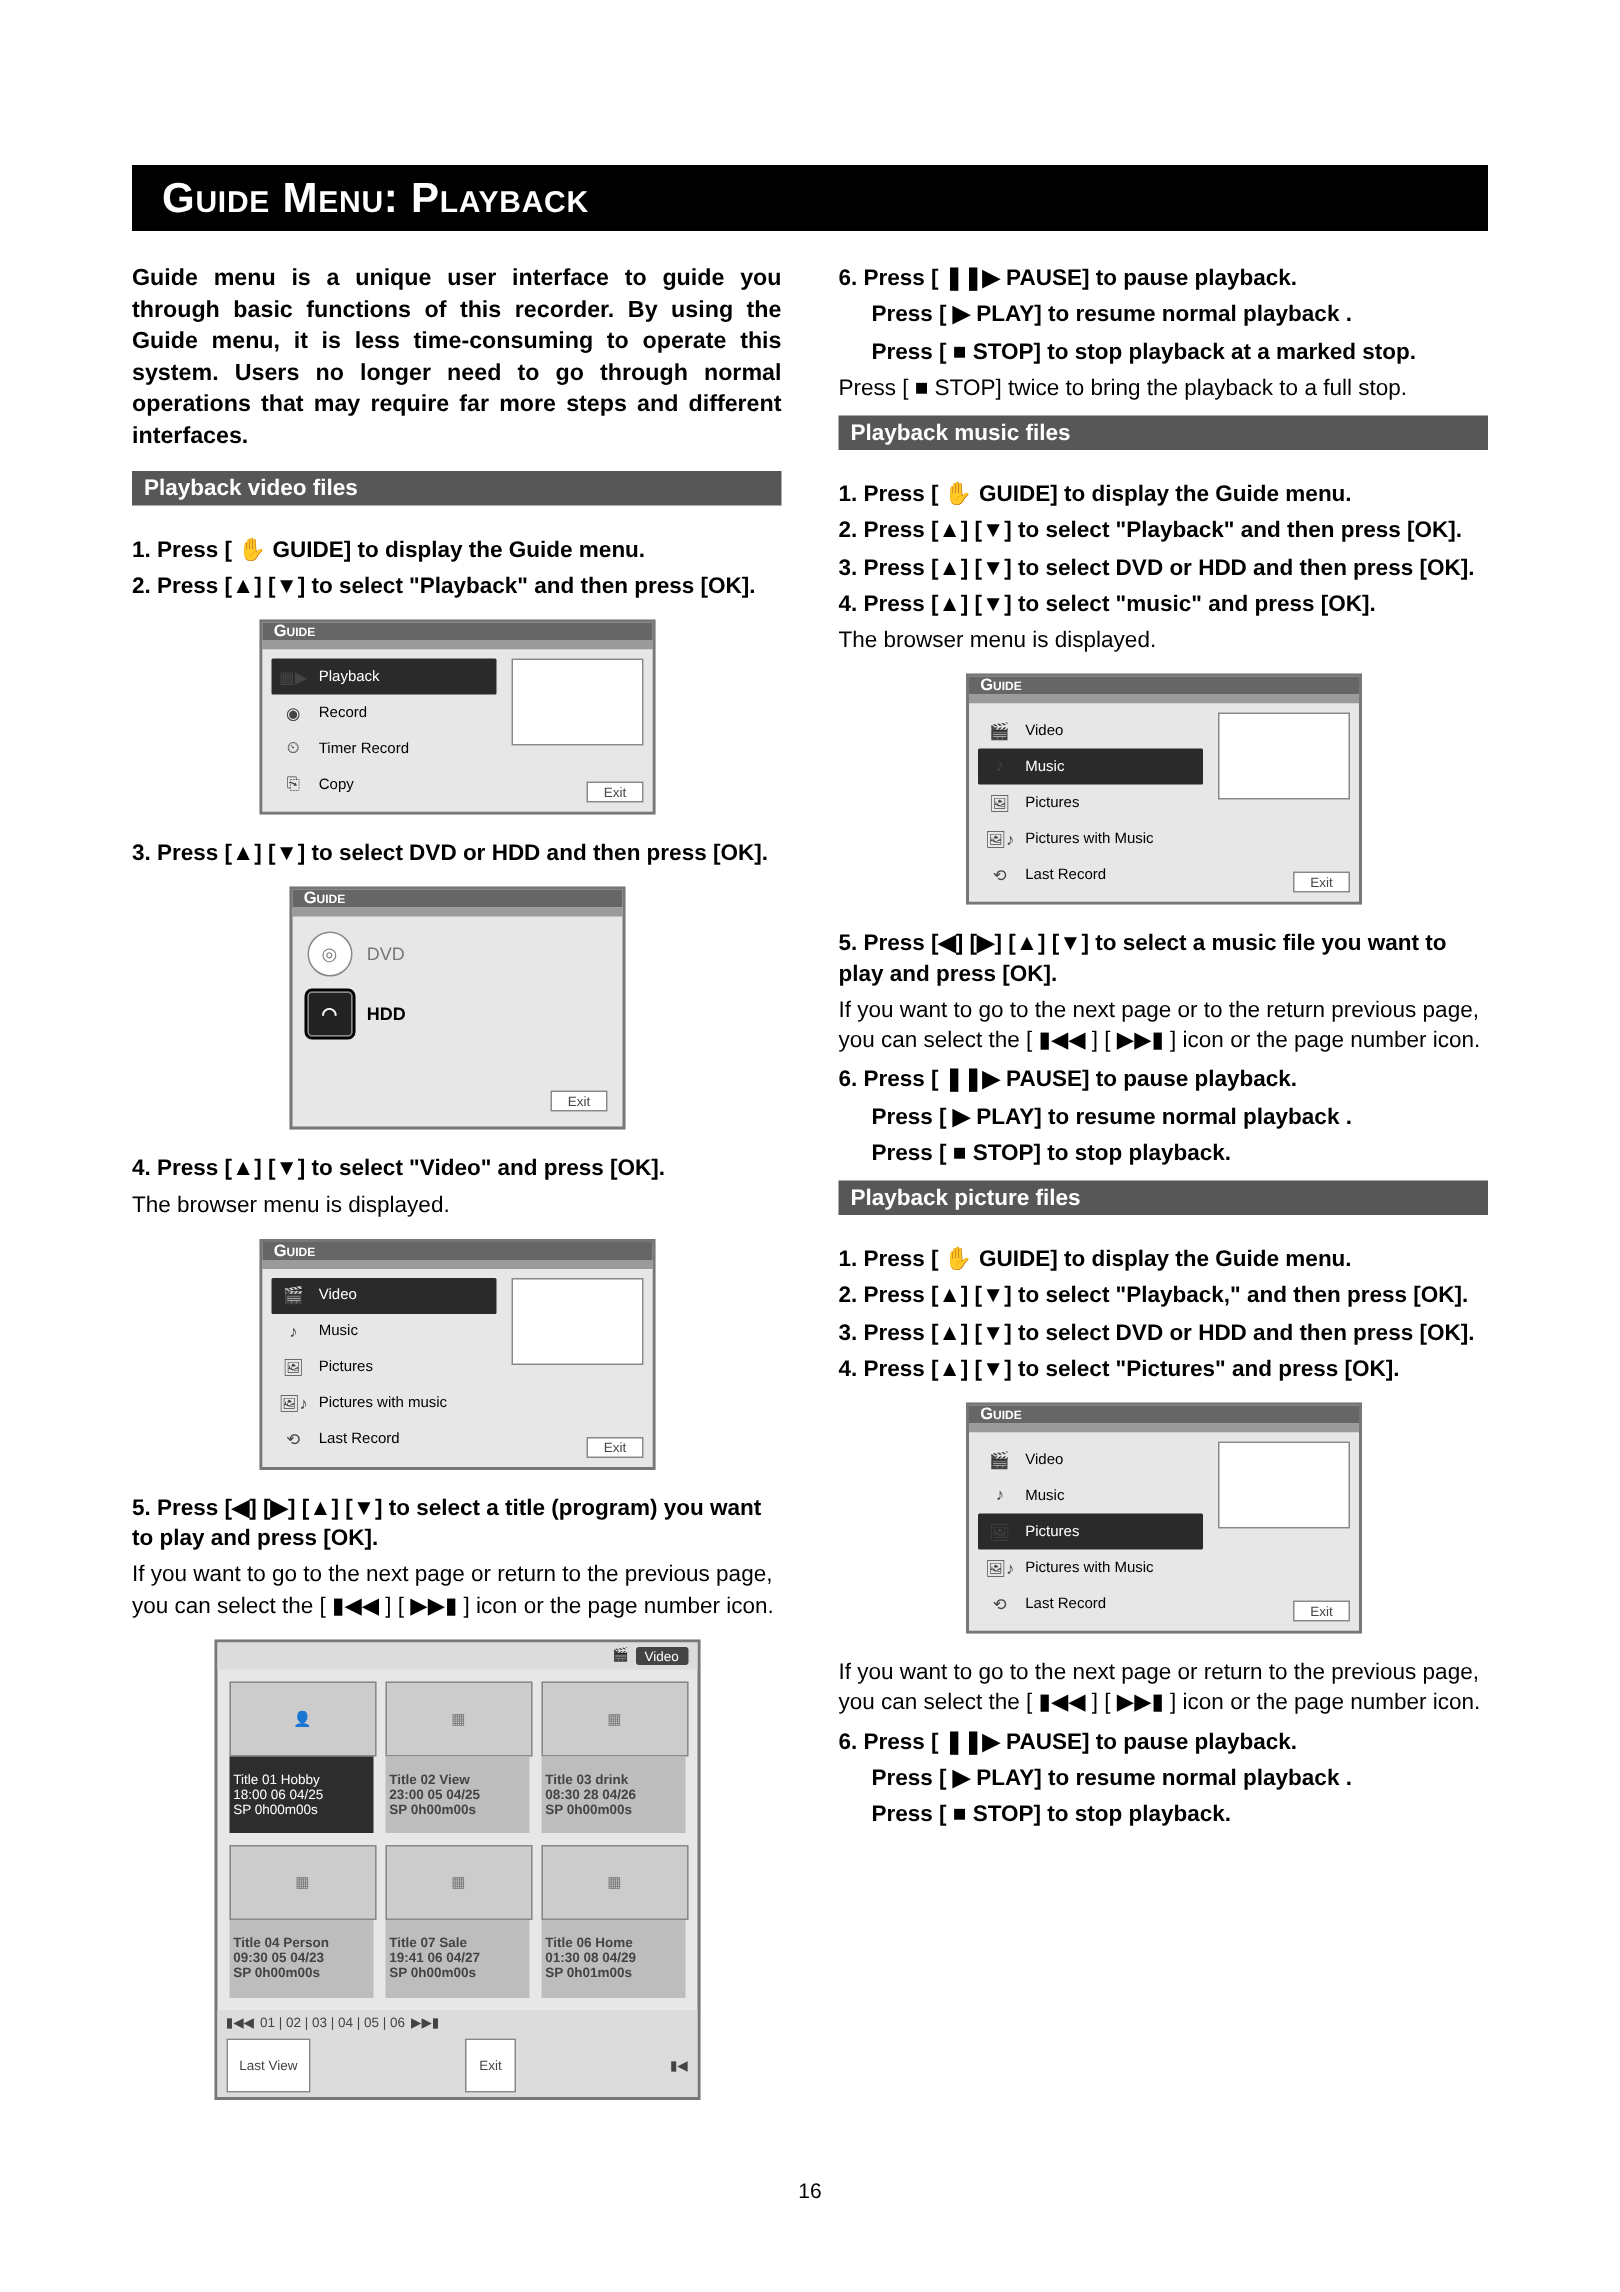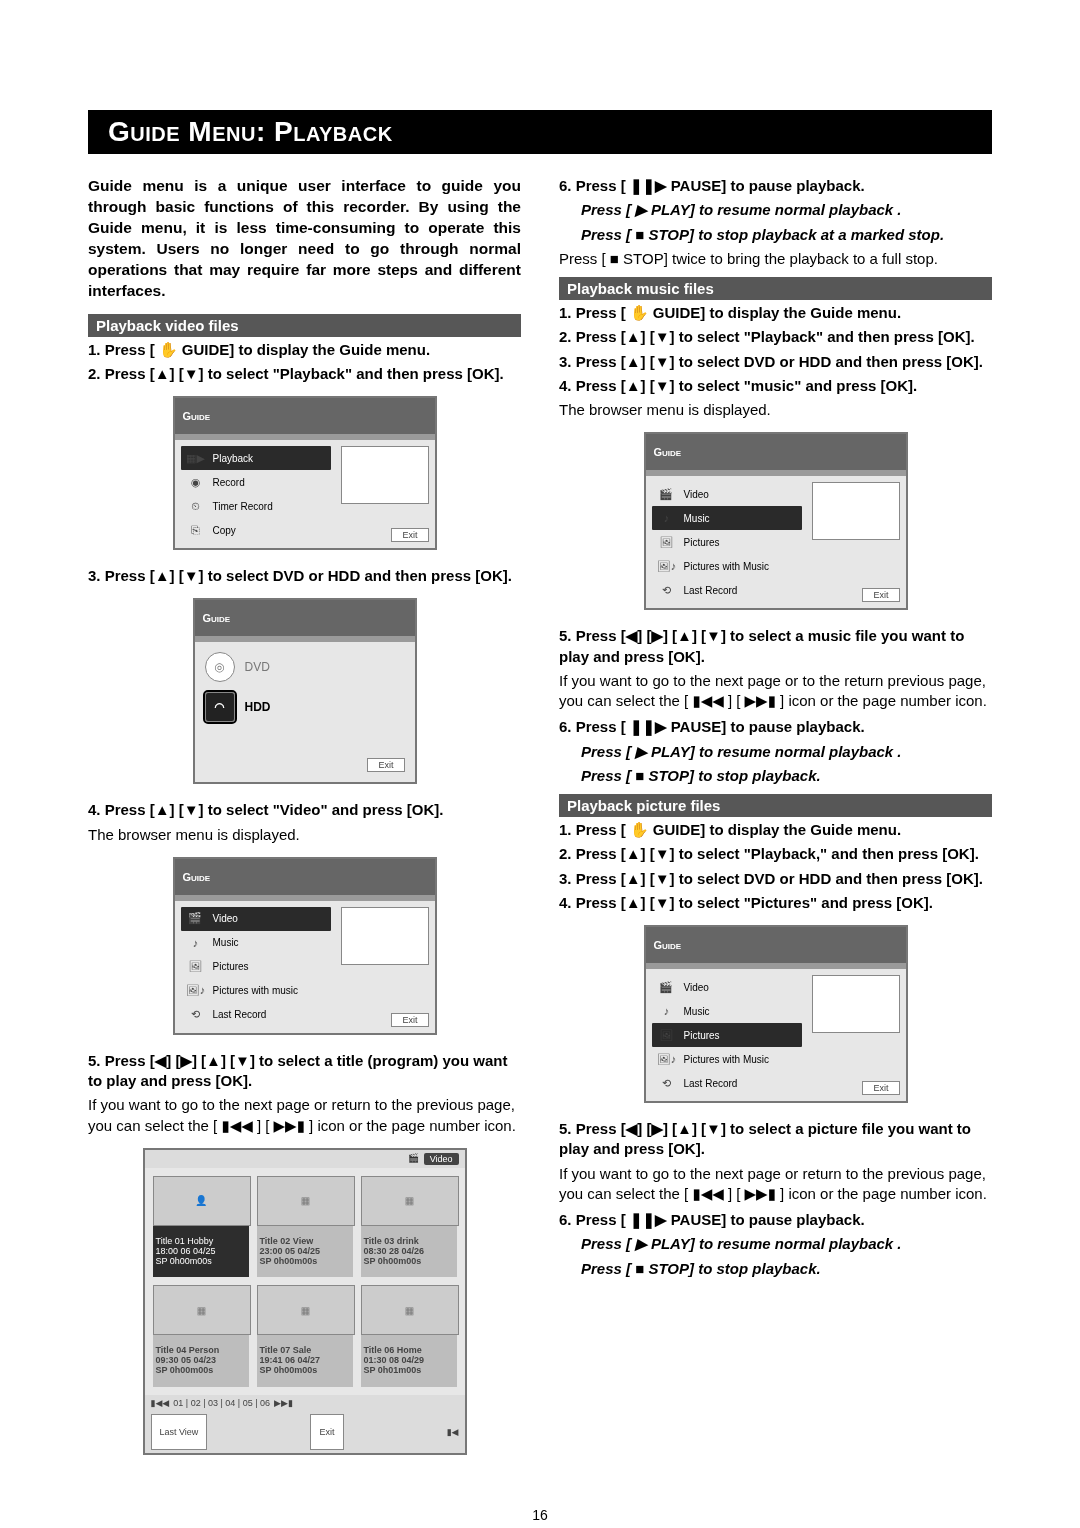--- a/index.html
+++ b/index.html
@@ -39,54 +39,53 @@
     text-align: justify;
     margin-bottom: 12px;
   }
   .sub-bar {
     background: #575757;
     color: #fff;
     font-weight: bold;
     font-size: 15px;
     padding: 3px 8px;
     margin-top: 8px;
-    margin-bottom: 3px;
+    margin-bottom: 20px;
   }
   .step {
     font-size: 15px;
     font-weight: bold;
     line-height: 1.35;
     margin-bottom: 4px;
   }
   .plain {
     font-size: 15px;
     line-height: 1.35;
     margin-bottom: 6px;
   }
   .indent {
     padding-left: 22px;
-    font-style: italic;
   }
   .fig-wrap {
     display:flex;
     justify-content:center;
     margin: 12px 0 16px 0;
   }
   .fig {
     width: 260px;
     border: 2px solid #777;
     background:#dcdcdc;
     font-size:10px;
   }
   .fig-head {
     background:#666;
     color:#fff;
     font-variant: small-caps;
     font-weight:bold;
-    padding:12px 8px;
+    padding:0 8px;
     font-size:11px;
   }
   .fig-head-sep {
     height:6px;
     background:#9a9a9a;
   }
   .fig-body {
     display:flex;
     padding:6px;
     gap:8px;
@@ -457,21 +456,20 @@
                 </div>
             </div>
             <div class="fig-prev">
               <div class="preview-box"></div>
               <div class="exit-btn">Exit</div>
             </div>
           </div>
         </div>
       </div>
 
-      <div class="step">5. Press [◀]  [▶] [▲]  [▼] to select a picture file you want to play and press [OK].</div>
       <div class="plain">If you want to go to the next page or return to the previous page, you can select the [ ▮◀◀ ] [ ▶▶▮ ] icon or the page number icon.</div>
 
       <div class="step">6. Press [ ❚❚▶ PAUSE] to pause playback.</div>
       <div class="step indent">Press [ ▶ PLAY] to resume normal playback .</div>
       <div class="step indent">Press [ ■ STOP] to stop playback.</div>
 
     </div>
   </div>
 
   <div class="page-num">16</div>

